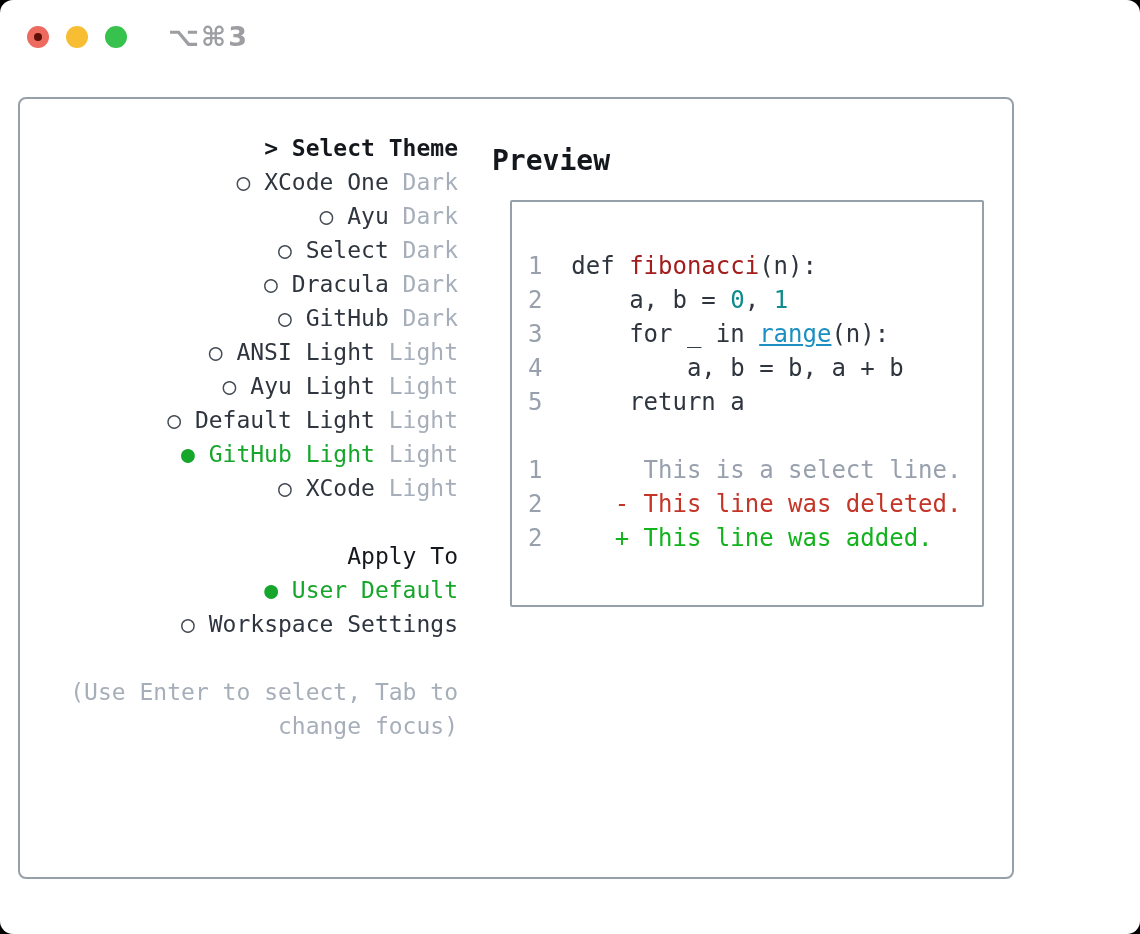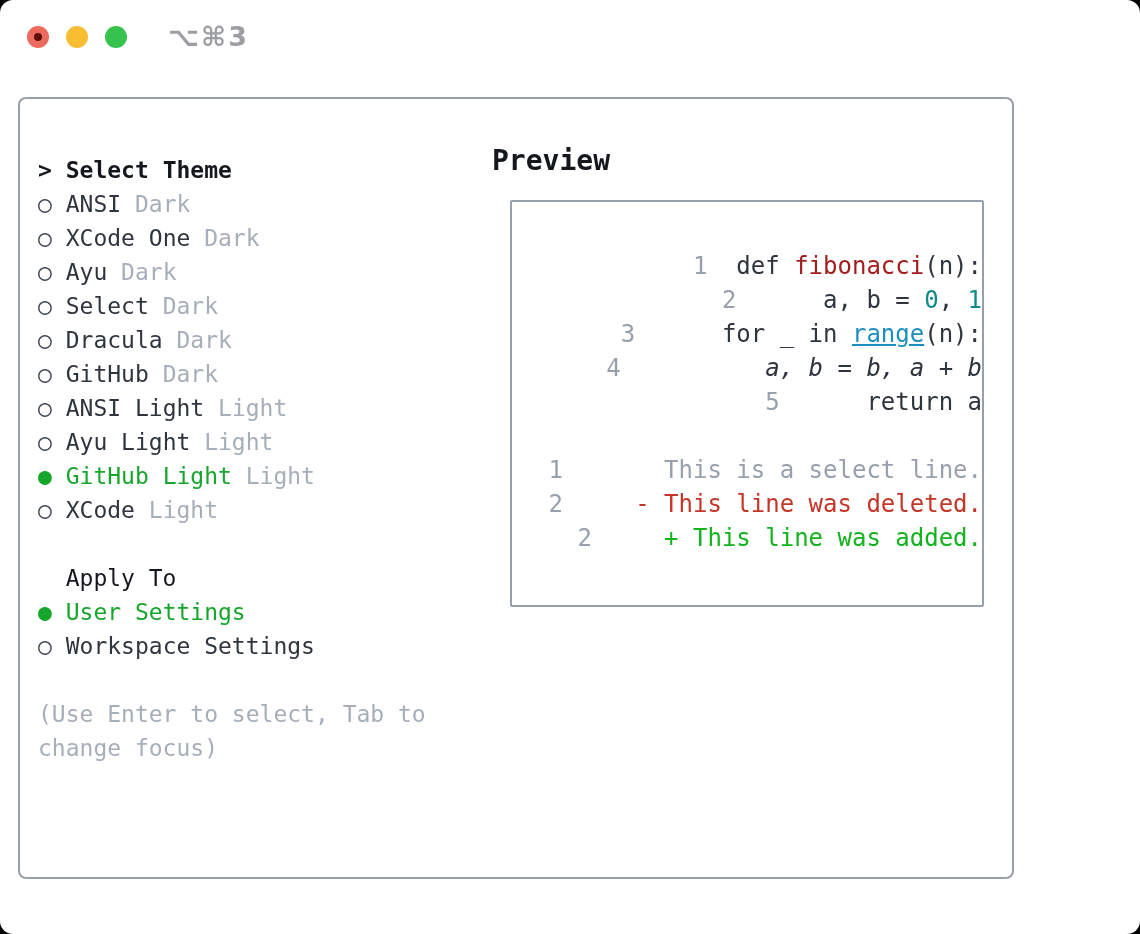--- a/index.html
+++ b/index.html
@@ -27,42 +27,41 @@
     font-size: 27px; font-weight: 600; letter-spacing: 2px; line-height: 22px;
   }
   
   .panel {
     position: absolute; left: 18px; top: 97px; width: 996px; height: 782px;
     border: 2px solid var(--border); border-radius: 8px; background: #fff;
     box-sizing: border-box;
   }
   
   .leftcol {
-    position: absolute; left: 18px; top: 54px; width: 420px;
-    font-size: 23px; line-height: 34px; color: var(--ink);
+    position: absolute; left: 18px; top: 32px; width: 420px;
+    font-size: 23px; line-height: 34px; color: var(--ink); text-align: right;
   }
   .row, .prompt-row, .apply-heading { white-space: pre; height: 34px; }
   .prompt { color: var(--heading); font-weight: bold; }
   .section-heading { color: var(--heading); font-weight: bold; }
   .apply-heading { padding-left: 2ch; color: var(--heading); }
   .bullet { color: #454c55; }
   .row.selected .bullet, .row.selected .tname { color: var(--green); }
   .tag { color: var(--muted); }
   .blank-row { height: 34px; }
   .hint { color: var(--muted); white-space: normal; width: 420px; }
   
   .preview-heading {
     position: absolute; left: 472px; top: 45px;
     font-size: 28px; line-height: 34px; font-weight: bold; color: var(--heading);
   }
   .preview-box {
     position: absolute; left: 490px; top: 101px; width: 474px; height: 407px;
     border: 2px solid var(--border); border-radius: 2px; box-sizing: border-box;
     overflow: hidden;
-    text-align: right;
   }
   .code { padding: 47px 0 0 16px; font-size: 24px; line-height: 34px; }
   .cline { white-space: pre; height: 34px; color: var(--ink); }
   .lnum { display: inline-block; width: 1ch; margin-right: 2ch; color: var(--gray); }
 </style>
 </head>
 <body>
 
 <div class="window">
 
@@ -73,49 +72,49 @@
     <span class="dot yellow"></span>
     <span class="dot green"></span>
     <span class="win-title">⌥⌘3</span>
   </div>
 
   <div class="panel">
 
     <div class="leftcol">
       <div class="prompt-row"><span class="prompt">&gt; </span><span class="section-heading">Select Theme</span></div>
       <div id="theme-list">
-          <div class="row"><span class="bullet">○ </span><span class="tname">ANSI</span><span class="tag"> Dark</span></div>
           <div class="row"><span class="bullet">○ </span><span class="tname">XCode One</span><span class="tag"> Dark</span></div>
           <div class="row"><span class="bullet">○ </span><span class="tname">Ayu</span><span class="tag"> Dark</span></div>
           <div class="row"><span class="bullet">○ </span><span class="tname">Select</span><span class="tag"> Dark</span></div>
           <div class="row"><span class="bullet">○ </span><span class="tname">Dracula</span><span class="tag"> Dark</span></div>
           <div class="row"><span class="bullet">○ </span><span class="tname">GitHub</span><span class="tag"> Dark</span></div>
           <div class="row"><span class="bullet">○ </span><span class="tname">ANSI Light</span><span class="tag"> Light</span></div>
           <div class="row"><span class="bullet">○ </span><span class="tname">Ayu Light</span><span class="tag"> Light</span></div>
+          <div class="row"><span class="bullet">○ </span><span class="tname">Default Light</span><span class="tag"> Light</span></div>
           <div class="row selected"><span class="bullet">● </span><span class="tname">GitHub Light</span><span class="tag"> Light</span></div>
           <div class="row"><span class="bullet">○ </span><span class="tname">XCode</span><span class="tag"> Light</span></div>
         </div>
       <div class="blank-row"></div>
       <div class="apply-heading">Apply To</div>
       <div id="apply-list">
-          <div class="row selected"><span class="bullet">● </span><span class="tname">User Settings</span></div>
+          <div class="row selected"><span class="bullet">● </span><span class="tname">User Default</span></div>
           <div class="row"><span class="bullet">○ </span><span class="tname">Workspace Settings</span></div>
         </div>
       <div class="blank-row"></div>
       <div class="hint">(Use Enter to select, Tab to change focus)</div>
     </div>
 
     <div class="preview-heading">Preview</div>
 
     <div class="preview-box">
       <div class="code" id="code-lines">
           <div class="cline"><span class="lnum">1</span><span style="color: var(--ink);">def </span><span style="color: var(--fnRed);">fibonacci</span><span style="color: var(--ink);">(n):</span></div>
           <div class="cline"><span class="lnum">2</span><span style="color: var(--ink);">    a, b = </span><span style="color: var(--numTeal);">0</span><span style="color: var(--ink);">, </span><span style="color: var(--numTeal);">1</span></div>
           <div class="cline"><span class="lnum">3</span><span style="color: var(--ink);">    for _ in </span><span style="color: var(--builtinBlue); text-decoration: underline;">range</span><span style="color: var(--ink);">(n):</span></div>
-          <div class="cline"><span class="lnum">4</span><span style="color: var(--ink); font-style: italic;">        a, b = b, a + b</span></div>
+          <div class="cline"><span class="lnum">4</span><span style="color: var(--ink);">        a, b = b, a + b</span></div>
           <div class="cline"><span class="lnum">5</span><span style="color: var(--ink); margin-top: 16px;">    return a</span></div>
           <div class="cline"><span class="lnum"></span></div>
           <div class="cline"><span class="lnum">1</span><span style="color: var(--gray);">     This is a select line.</span></div>
           <div class="cline"><span class="lnum">2</span><span style="color: var(--redDel);">   - This line was deleted.</span></div>
           <div class="cline"><span class="lnum">2</span><span style="color: var(--greenAdd);">   + This line was added.</span></div>
         </div>
     </div>
 
   </div>
 </div>

